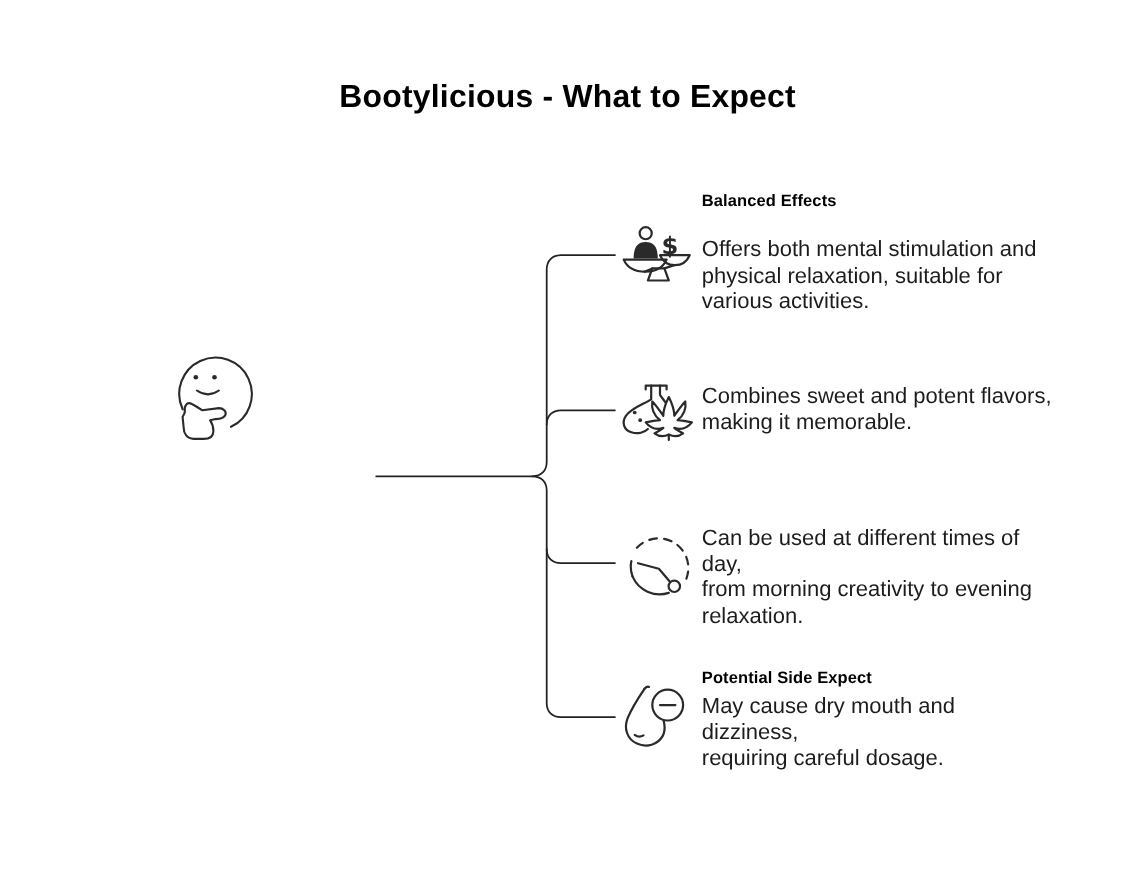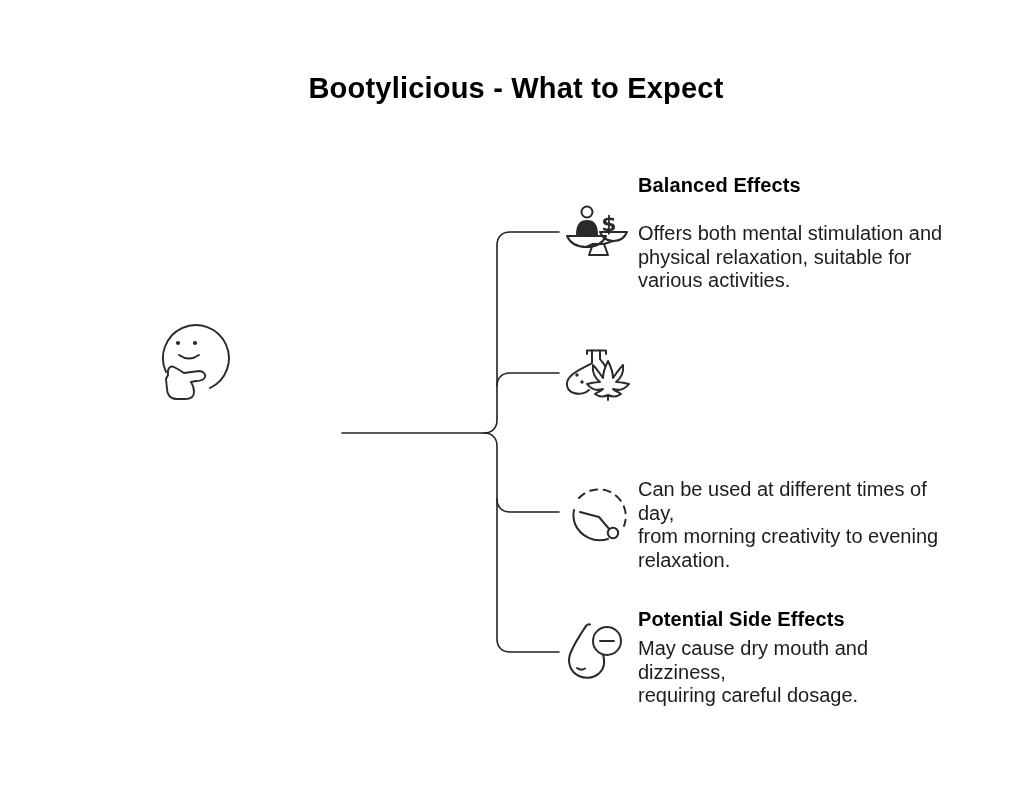--- a/index.html
+++ b/index.html
@@ -30,21 +30,21 @@
     margin: 4px;
   }
   .abs { position: absolute; }
   .item-text {
     position: absolute;
     left: 638px;
     width: 320px;
   }
   .item-heading {
     margin: 0;
-    font-size: 20px;
+    font-size: 15px;
     font-weight: 700;
     color: #000000;
     letter-spacing: 0.1px;
   }
   .item-body {
     margin: 0;
     font-size: 20px;
     line-height: 23.5px;
     color: #1c1c1c;
     white-space: pre-line;
@@ -130,27 +130,29 @@
   </svg>
 
   <div class="item-text" style="top:174px;">
     <h2 class="item-heading">Balanced Effects</h2>
     <p class="item-body" style="margin-top:25px;">Offers both mental stimulation and
 physical relaxation, suitable for
 various activities.</p>
   </div>
 
   <div class="item-text" style="top:329px;">
+    <p class="item-body" style="margin-top:20px;">Combines sweet and potent flavors,
+making it memorable.</p>
   </div>
 
   <div class="item-text" style="top:453px;">
     <p class="item-body" style="margin-top:25px;">Can be used at different times of day,
 from morning creativity to evening
 relaxation.</p>
   </div>
 
   <div class="item-text" style="top:608px;">
-    <h2 class="item-heading">Potential Side Effects</h2>
+    <h2 class="item-heading">Potential Side Expect</h2>
     <p class="item-body" style="margin-top:6px;">May cause dry mouth and dizziness,
 requiring careful dosage.</p>
   </div>
 
 </div>
 
 </body></html>

